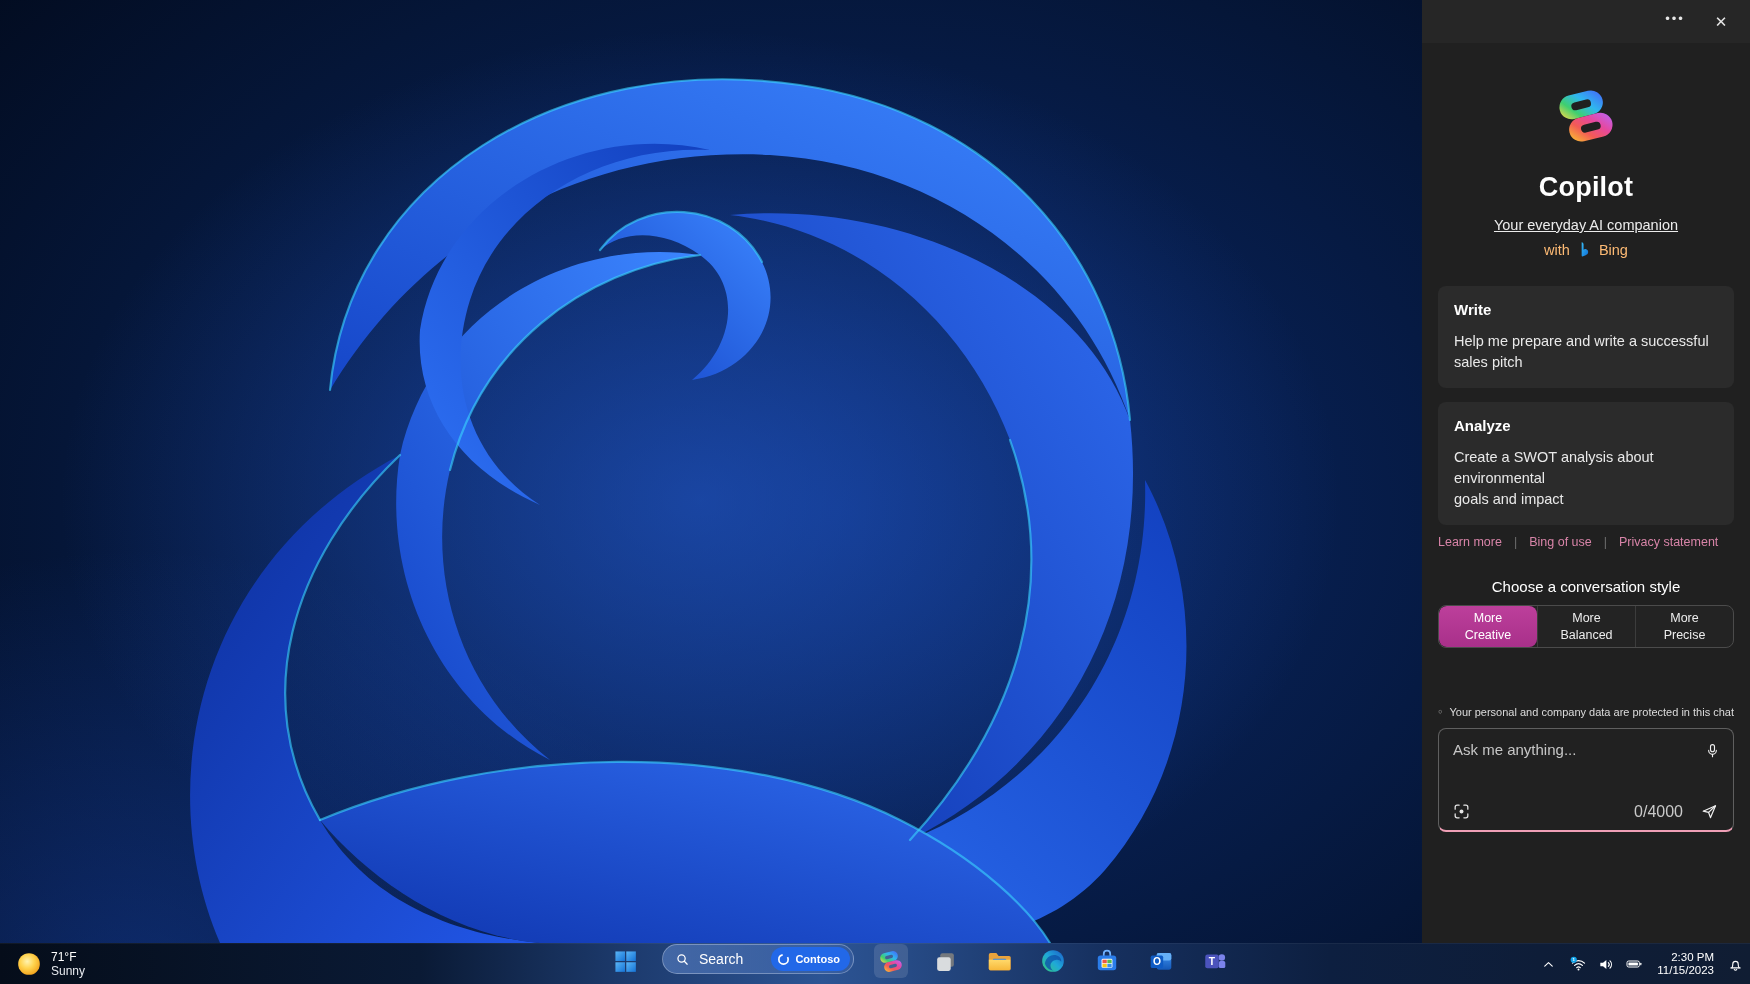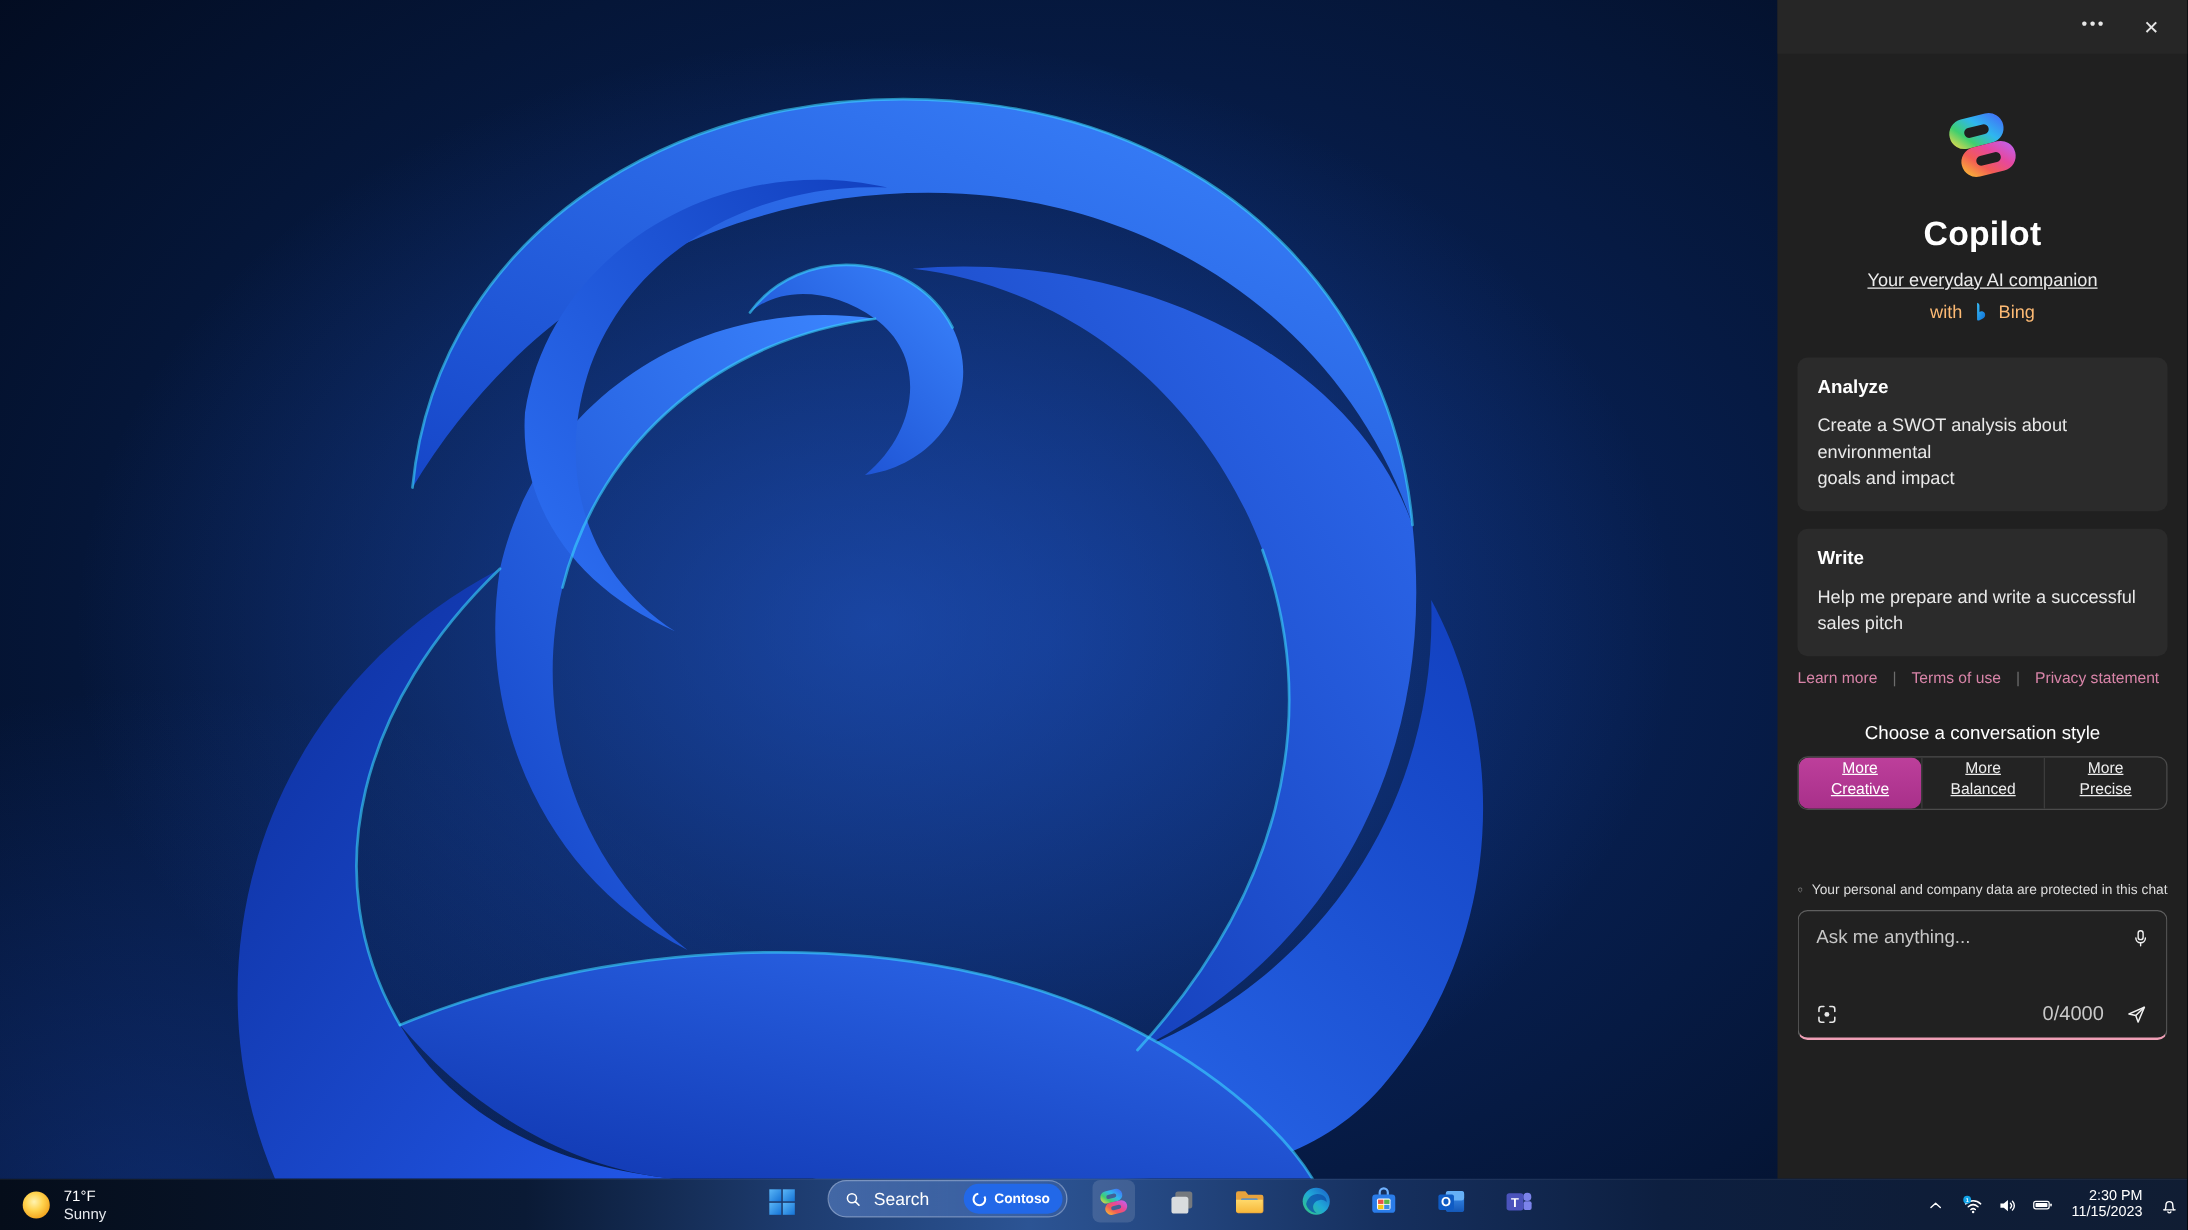--- a/index.html
+++ b/index.html
@@ -37,22 +37,22 @@
   .card + .card { margin-top:14px; }
   .card-title { font-size:15px; font-weight:bold; color:#fff; }
   .card-text { margin-top:13px; font-size:14.5px; line-height:1.45; color:#e9e9e9; }
   .disclaimer { margin-top:29px; font-size:12px; line-height:1.5; color:#d8d8d8; }
   .pink { color:#d884a8; text-decoration:none; }
   .links-row { margin-top:10px; display:flex; align-items:center; gap:12px; font-size:12.5px; }
   .links-row .sep { color:#6d6d6d; }
   .style-heading { margin-top:29px; text-align:center; font-size:15px; color:#fff; }
   .segmented { margin-top:10px; height:43px; border:1px solid #4b4b4b; border-radius:8px;
                display:grid; grid-template-columns:1fr 1fr 1fr; overflow:hidden; background:#232323; }
-  .seg-opt { display:flex; flex-direction:column; align-items:center; 
-             font-size:12.5px; line-height:1.32; color:#ededed; cursor:default; border-left:1px solid #3c3c3c;text-decoration:underline; }
+  .seg-opt { display:flex; flex-direction:column; align-items:center; justify-content:center;
+             font-size:12.5px; line-height:1.32; color:#ededed; cursor:default; border-left:1px solid #3c3c3c; }
   .seg-opt:first-child { border-left:none; }
   .seg-opt.selected { background:linear-gradient(180deg,#bd3f9b 0%, #a8308a 100%);
                       border-radius:8px; border-left:none; color:#fff; }
   .privacy-note { margin-top:57px; display:flex; align-items:center; gap:7px;
                   font-size:11px; color:#dcdcdc; white-space:nowrap; }
   .input-box { position:relative; margin-top:9px; height:104px; border:1px solid #5f5f5f;
                border-bottom:2px solid #ef9fb6; border-radius:8px; background:#212121; }
   .input-box textarea { position:absolute; left:14px; top:12px; right:42px; height:50px;
                background:transparent; border:none; outline:none; resize:none;
                font-family:"Liberation Sans", sans-serif; font-size:15px; color:#eee; }
@@ -179,34 +179,34 @@
               <stop offset="0" stop-color="#37bdf7"></stop>
                 <stop offset="1" stop-color="#0f6fd6"></stop>
             </linearGradient>
           </defs>
           <path fill="url(#bingg)" d="M8 1.6 c1.7.6 2.7 1.5 2.7 3.4 v7.2 c1.1-.8 2.5-1 3.8-.5 2.3.9 3.3 3.4 2.3 5.6-.6 1.3-1.8 2.1-3.2 2.7 l-3.4 1.6 c-1.4.6-2.2-.2-2.2-1.6 Z"></path>
         </svg>
         <span>Bing</span>
       </div>
 
       <div class="card">
+        <div class="card-title">Write</div>
+        <div class="card-text"><span>Help me prepare and write a successful</span><br><span>sales pitch</span></div>
+      </div>
+
+      <div class="card">
         <div class="card-title">Analyze</div>
         <div class="card-text"><span>Create a SWOT analysis about environmental</span><br><span>goals and impact</span></div>
-      </div>
-
-      <div class="card">
-        <div class="card-title">Write</div>
-        <div class="card-text"><span>Help me prepare and write a successful</span><br><span>sales pitch</span></div>
       </div>
 
 
       <div class="links-row">
         <a href="#" class="pink">Learn more</a>
         <span class="sep">|</span>
-        <a href="#" class="pink">Terms of use</a>
+        <a href="#" class="pink">Bing of use</a>
         <span class="sep">|</span>
         <a href="#" class="pink">Privacy statement</a>
       </div>
 
       <div class="style-heading">Choose a conversation style</div>
 
       <div class="segmented">
         <div class="seg-opt selected">
           <span>More</span>
           <span>Creative</span>

